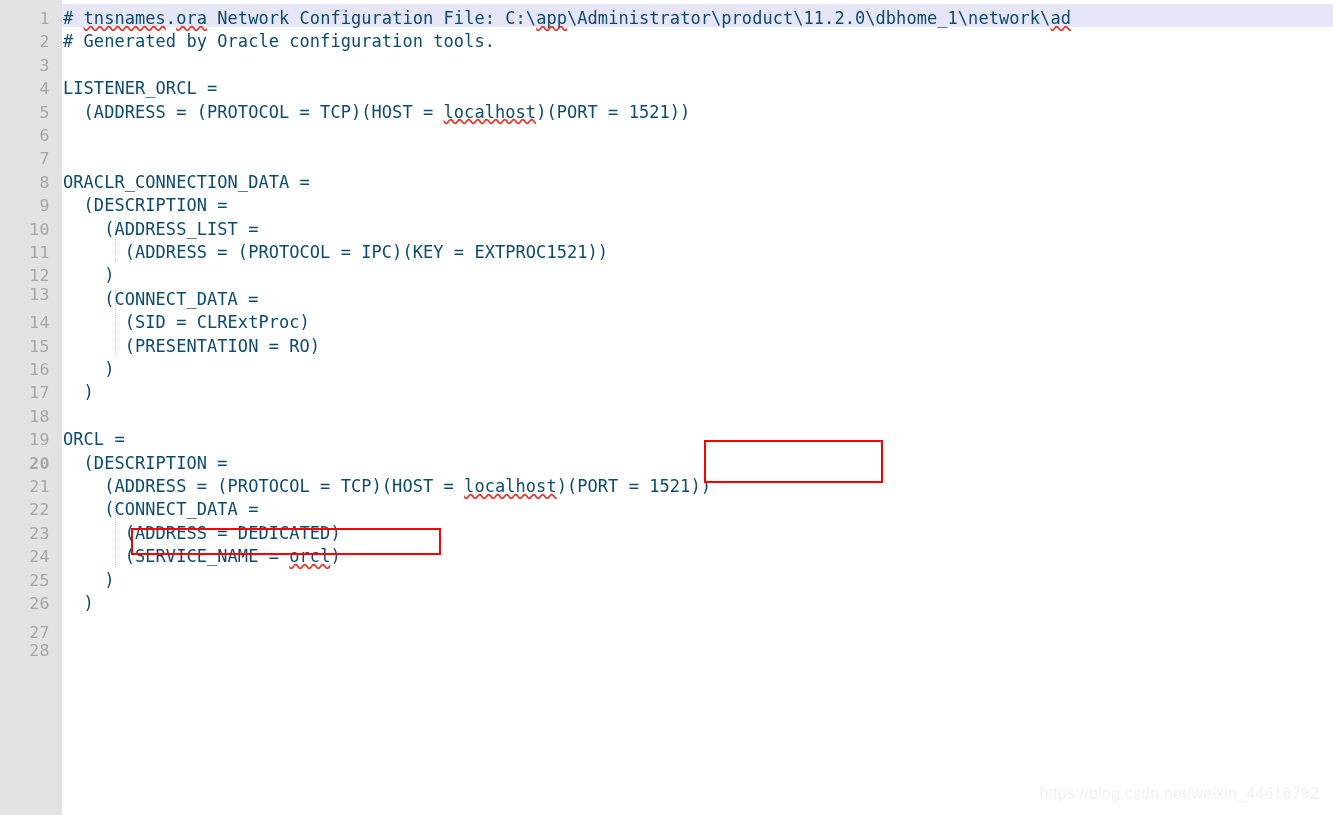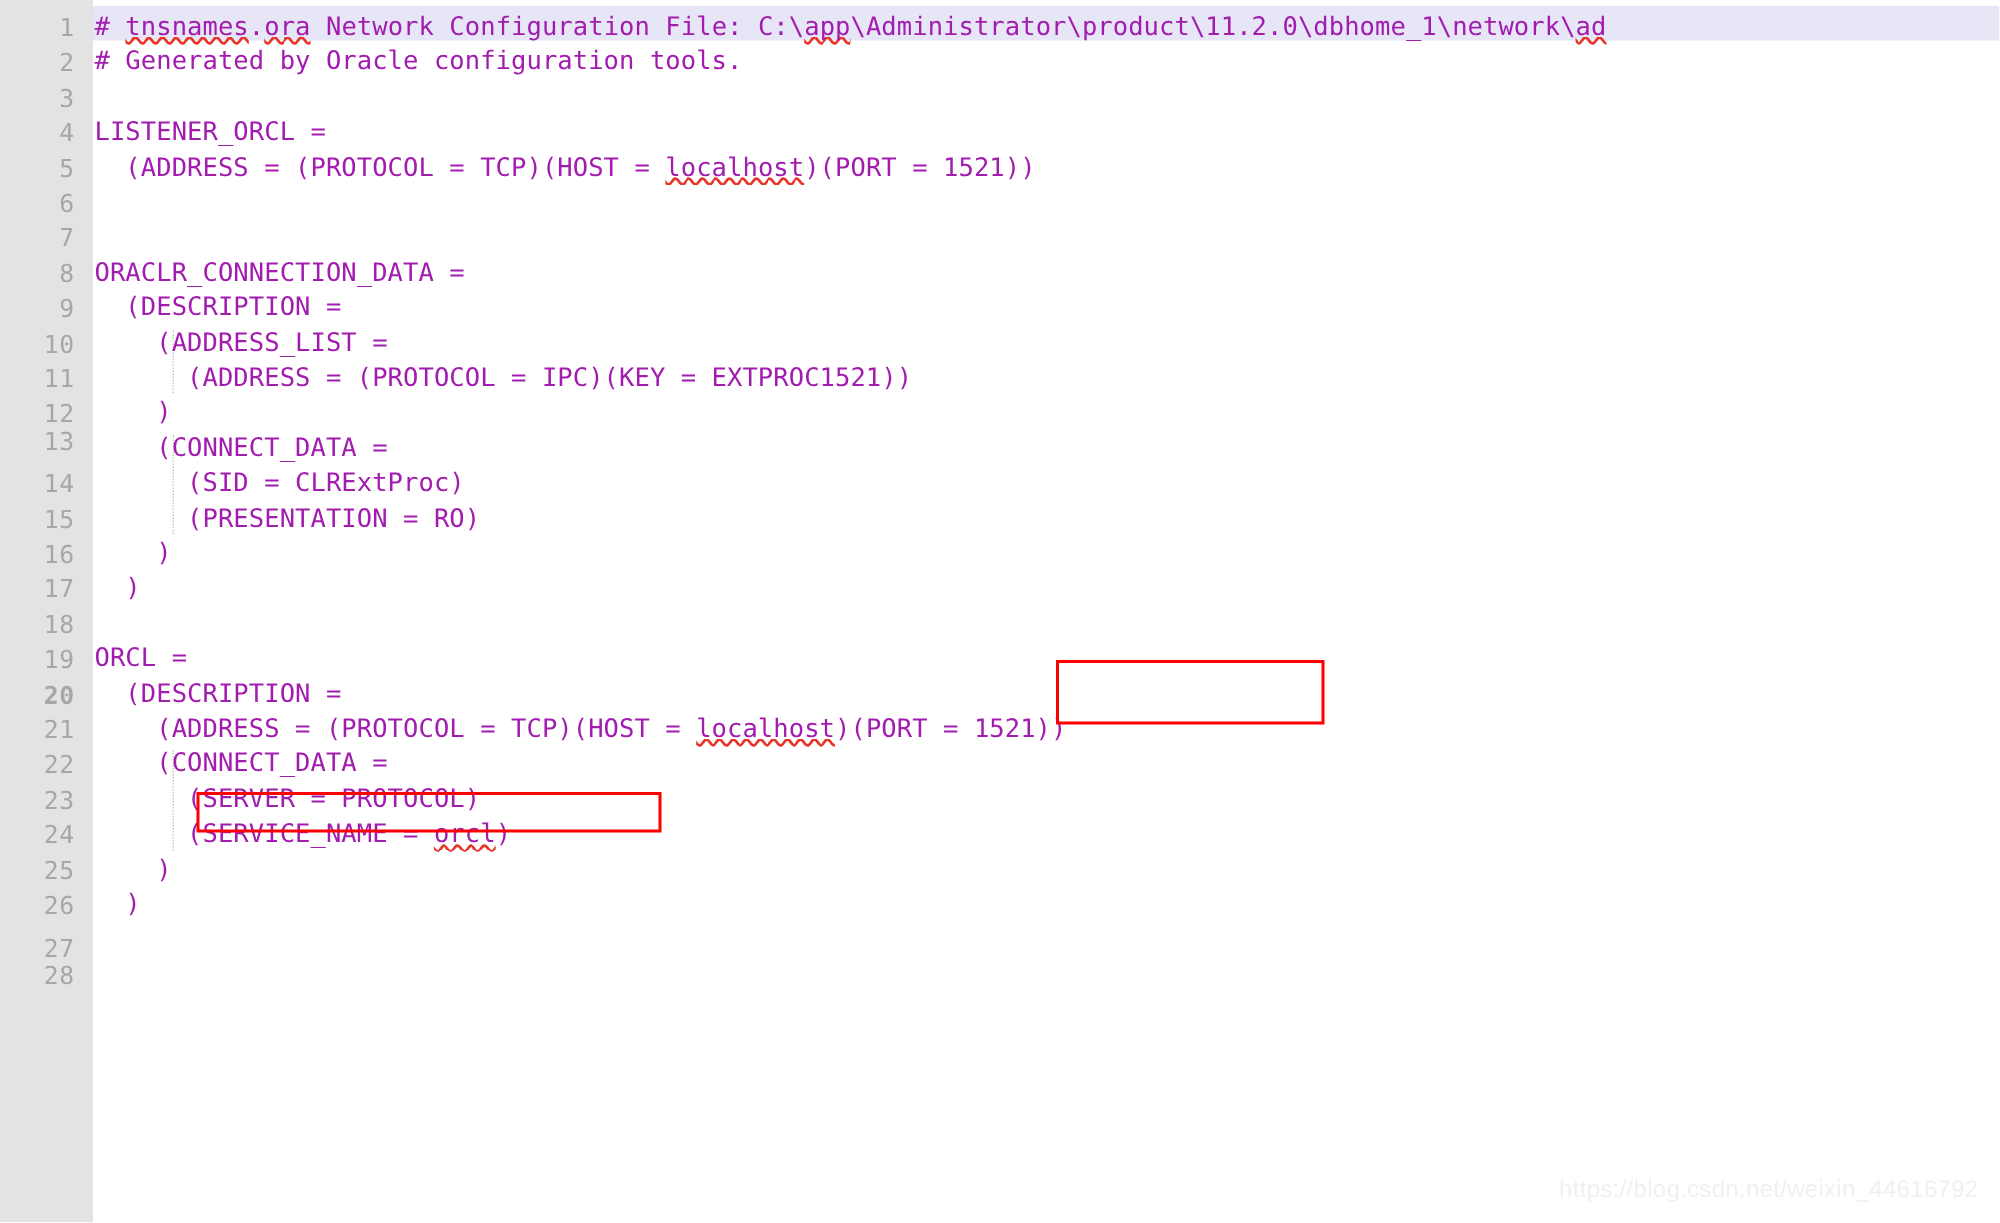--- a/index.html
+++ b/index.html
@@ -71,21 +71,21 @@
     z-index: 1;
   }
 
   .code-line {
     position: absolute;
     left: 1px;
     white-space: pre;
     font-family: "DejaVu Sans Mono", "Liberation Mono", monospace;
     font-size: 17px;
     line-height: 23.4px;
-    color: #a21caf;
+    color: #0c4a6e;
     letter-spacing: 0.05px;
     z-index: 3;
   }
 
   
   .sq {
     text-decoration: underline wavy #e8352a;
     text-decoration-skip-ink: none;
     -webkit-text-decoration: underline wavy #e8352a;
   }
@@ -166,21 +166,21 @@
       <div class="code-line" style="top: 287.8px;">    (CONNECT_DATA =</div>
       <div class="code-line" style="top: 334.6px;">      (PRESENTATION = RO)</div>
       <div class="code-line" style="top: 311.2px;">      (SID = CLRExtProc)</div>
       <div class="code-line" style="top: 358px;">    )</div>
       <div class="code-line" style="top: 381.4px;">  )</div>
       <div class="code-line" style="top: 404.8px;"></div>
       <div class="code-line" style="top: 428.2px;">ORCL =</div>
       <div class="code-line" style="top: 451.6px;">  (DESCRIPTION =</div>
       <div class="code-line" style="top: 475px;">    (ADDRESS = (PROTOCOL = TCP)(HOST = <span class="sq">localhost</span>)(PORT = 1521))</div>
       <div class="code-line" style="top: 498.4px;">    (CONNECT_DATA =</div>
-      <div class="code-line" style="top: 521.8px;">      (SERVER = PROTOCOL)</div>
+      <div class="code-line" style="top: 521.8px;">      (ADDRESS = DEDICATED)</div>
       <div class="code-line" style="top: 545.2px;">      (SERVICE_NAME = <span class="sq">orcl</span>)</div>
       <div class="code-line" style="top: 568.6px;">    )</div>
       <div class="code-line" style="top: 592px;">  )</div>
       <div class="code-line" style="top: 615.4px;"></div>
       <div class="code-line" style="top: 638.8px;"></div>
       <div class="indent-guide" style="left: 53.48px; top: 219.6px; height: 42.8px;"></div>
       <div class="indent-guide" style="left: 53.48px; top: 289.8px; height: 66.2px;"></div>
       <div class="indent-guide" style="left: 53.48px; top: 500.4px; height: 66.2px;"></div>
     </div>
 

